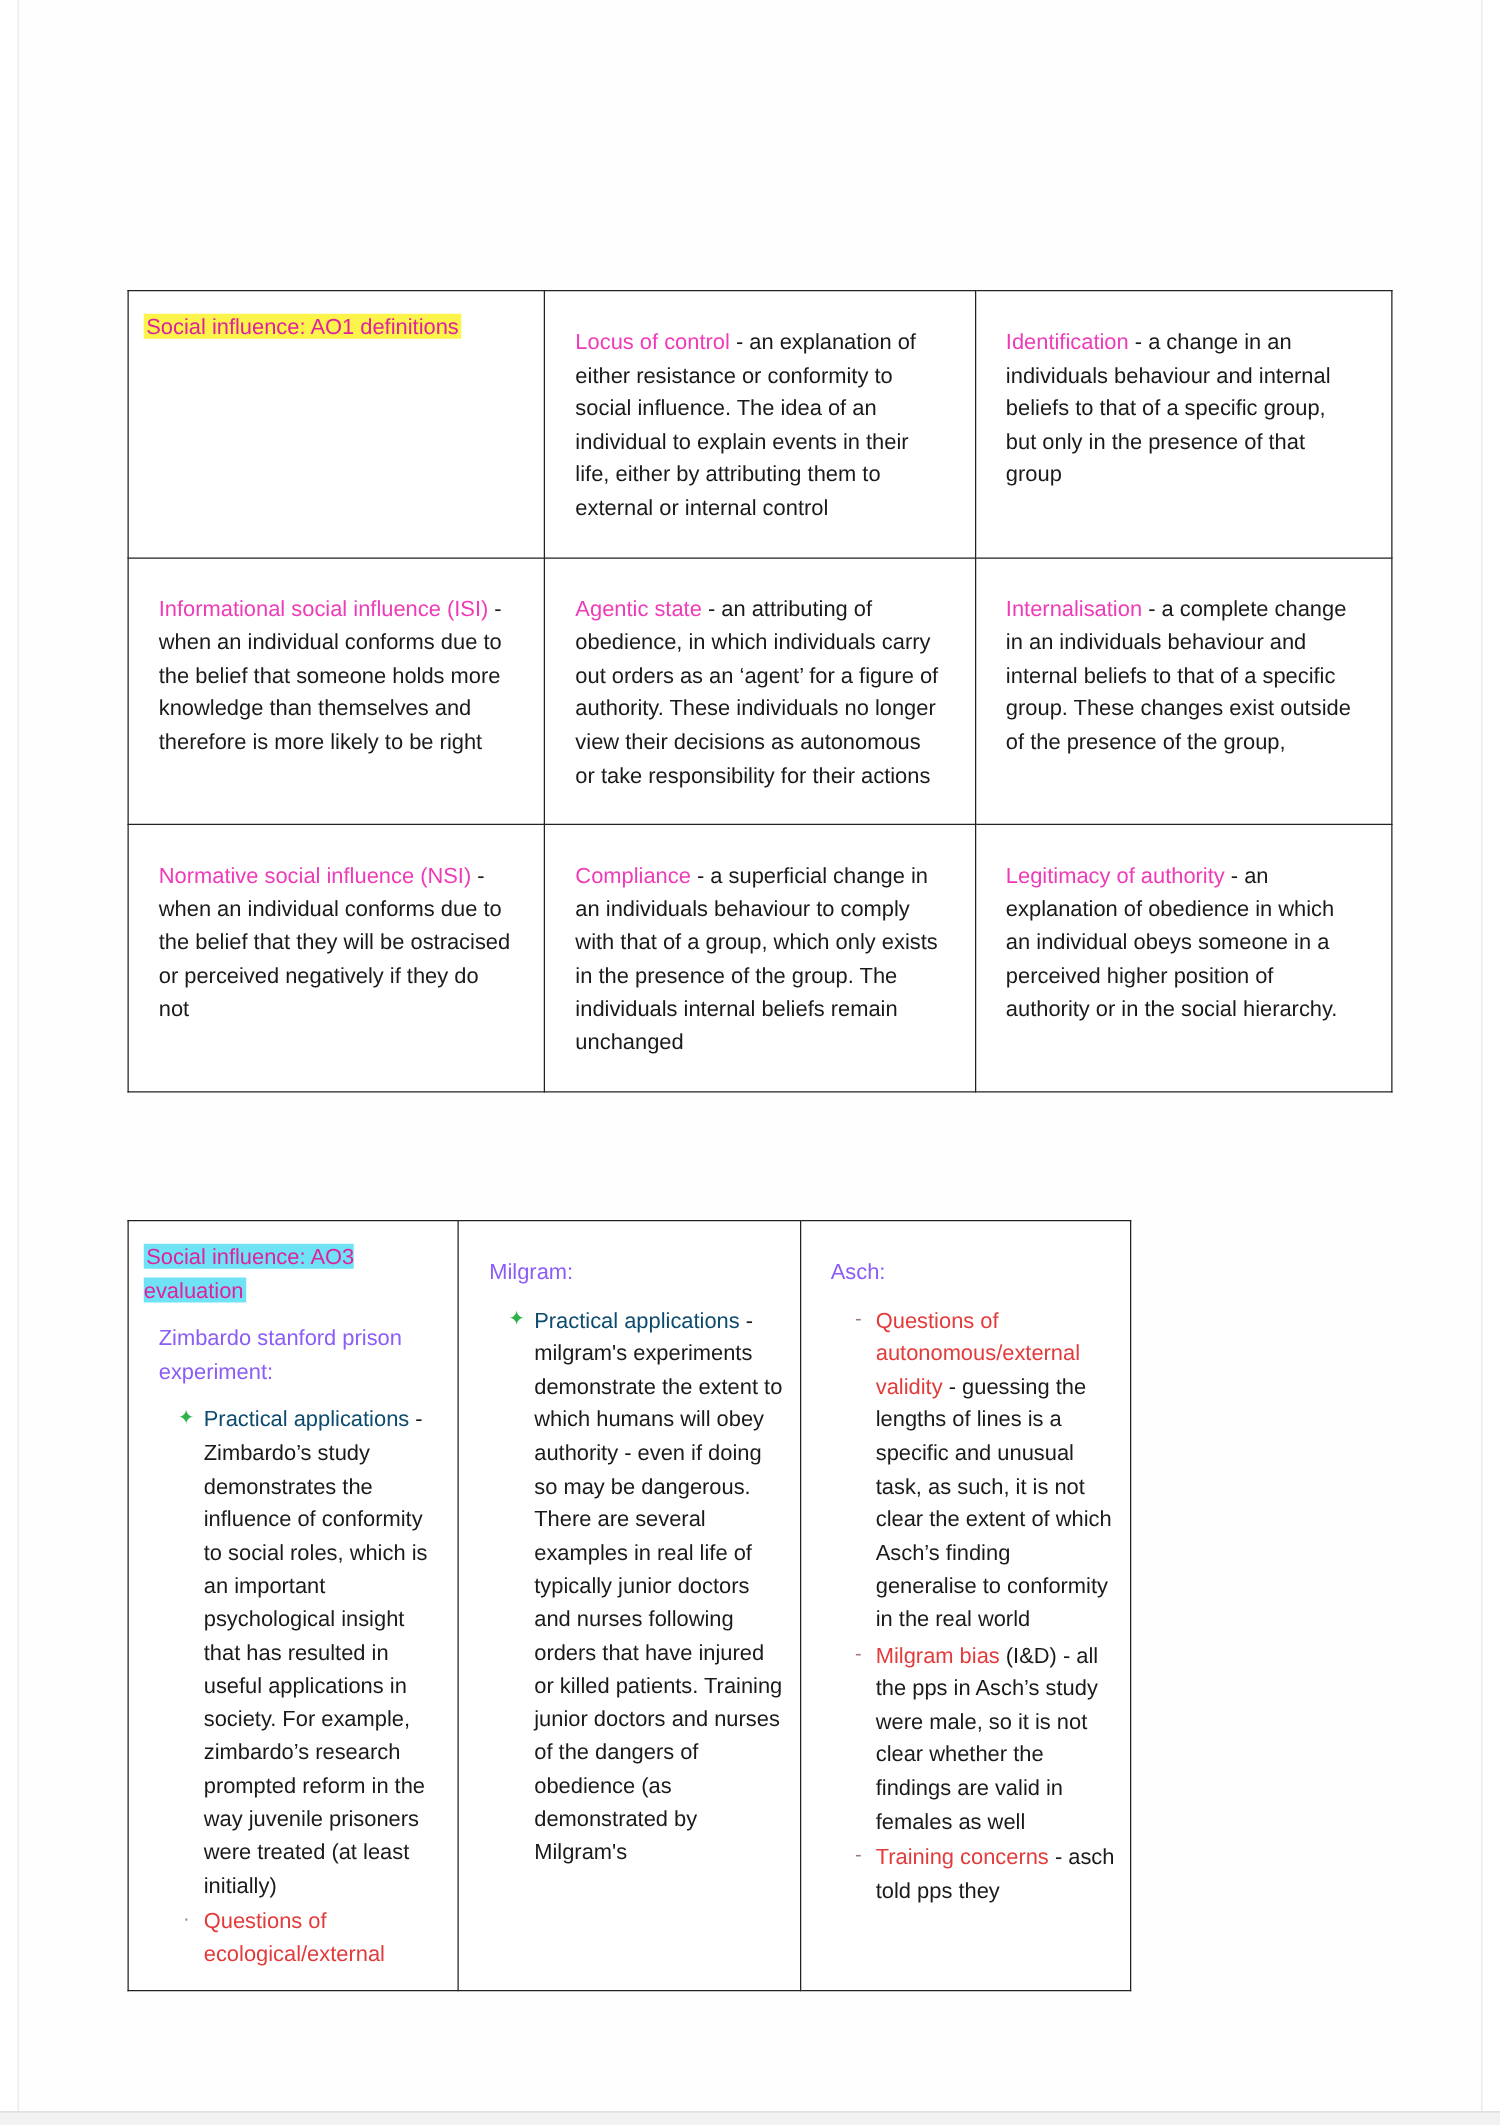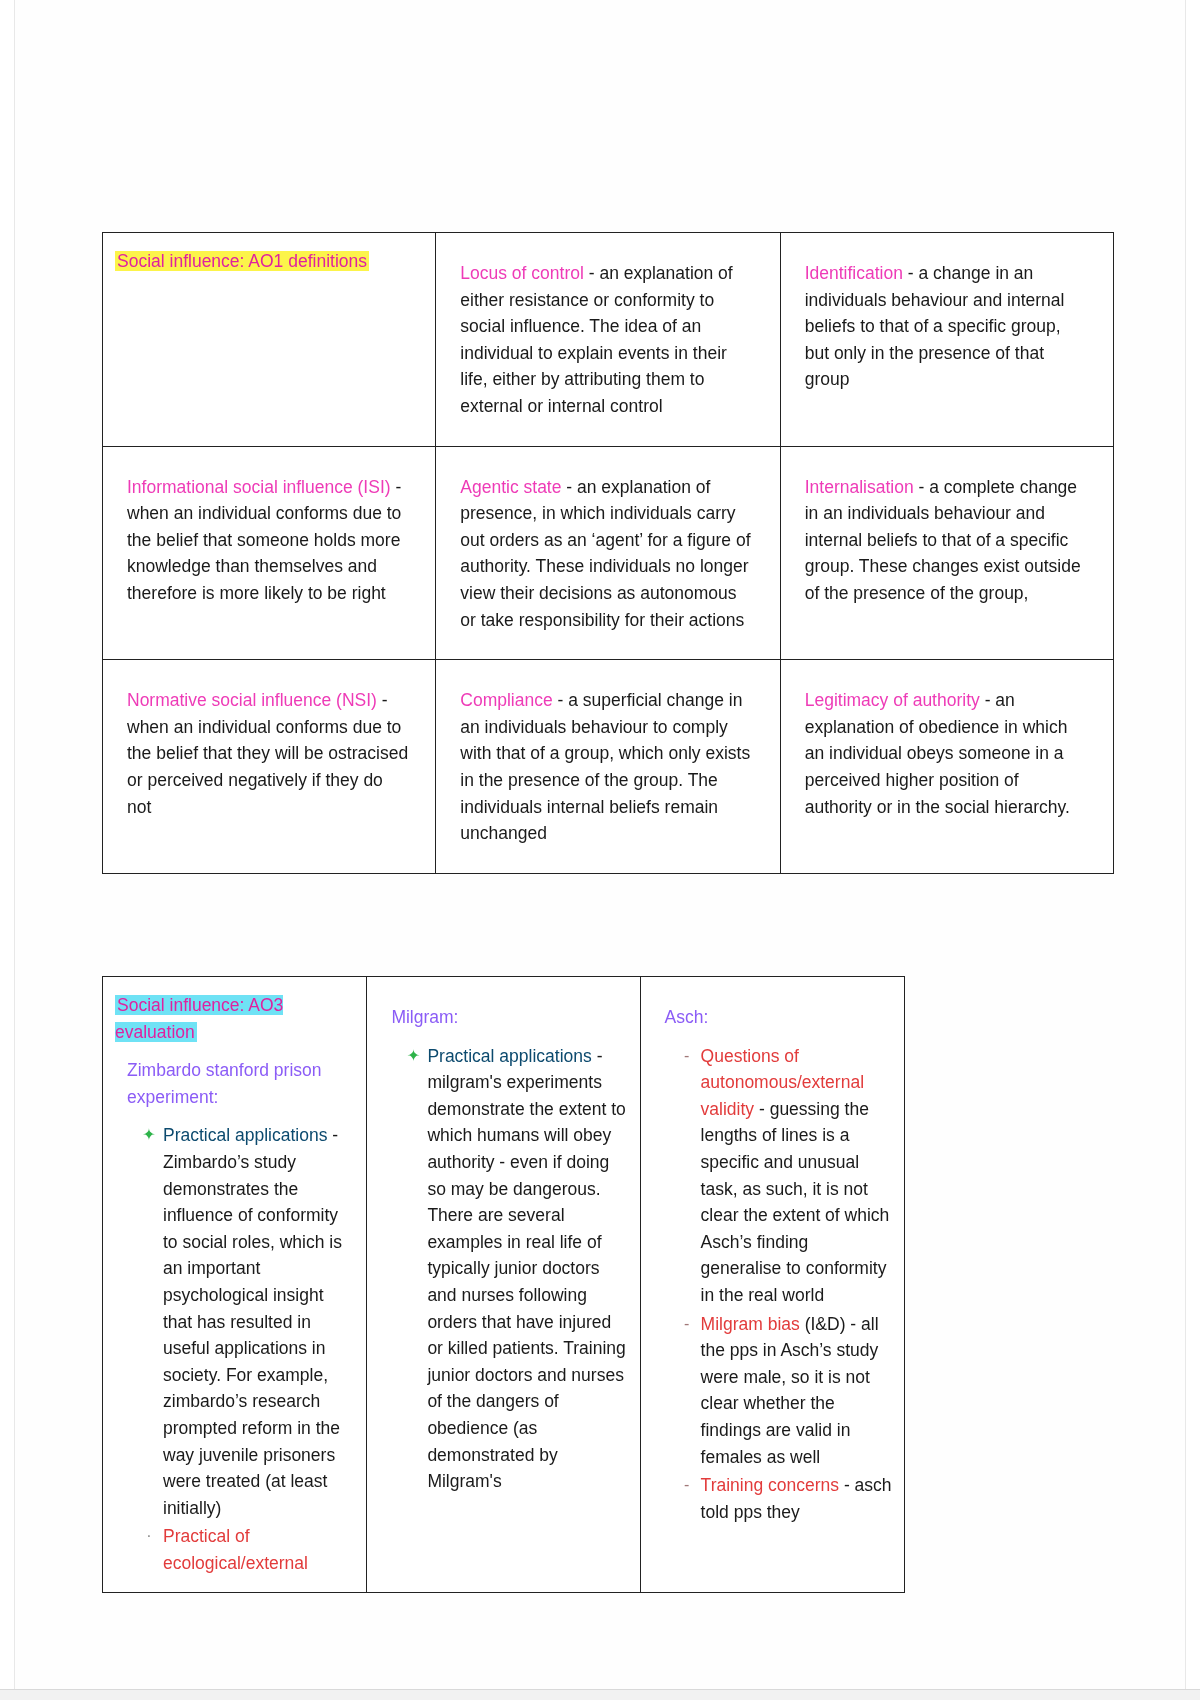--- a/index.html
+++ b/index.html
@@ -158,21 +158,21 @@
         </td>
       </tr>
       <tr>
         <td>
           <p class="para">
             <span class="term-pink">Informational social influence (ISI)</span><span> - when an individual conforms due to the belief that someone holds more knowledge than themselves and therefore is more likely to be right</span>
           </p>
         </td>
         <td>
           <p class="para">
-            <span class="term-pink">Agentic state</span><span> - an explanation of presence, in which individuals carry out orders as an ‘agent’ for a figure of authority. These individuals no longer view their decisions as autonomous or take responsibility for their actions</span>
+            <span class="term-pink">Agentic state</span><span> - an attributing of obedience, in which individuals carry out orders as an ‘agent’ for a figure of authority. These individuals no longer view their decisions as autonomous or take responsibility for their actions</span>
           </p>
         </td>
         <td>
           <p class="para">
             <span class="term-pink">Internalisation</span><span> - a complete change in an individuals behaviour and internal beliefs to that of a specific group. These changes exist outside of the presence of the group,</span>
           </p>
         </td>
       </tr>
       <tr>
         <td>
@@ -207,21 +207,21 @@
             <span class="hl-cyan">Social influence: AO3 evaluation</span>
           </p>
           <p class="para sub-head">Zimbardo stanford prison experiment:</p>
           <ul class="bul">
             <li>
               <span class="mk mk-plus">✦</span>
               <span class="green">Practical applications</span><span> - Zimbardo’s study demonstrates the influence of conformity to social roles, which is an important psychological insight that has resulted in useful applications in society. For example, zimbardo’s research prompted reform in the way juvenile prisoners were treated (at least initially)</span>
             </li>
             <li>
               <span class="mk mk-dot">·</span>
-              <span class="red">Practical of ecological/external</span><span></span>
+              <span class="red">Questions of ecological/external</span><span></span>
             </li>
           </ul>
         </td>
         <td>
           <p class="para sub-head">Milgram:</p>
           <ul class="bul">
             <li>
               <span class="mk mk-plus">✦</span>
               <span class="green">Practical applications</span><span> - milgram's experiments demonstrate the extent to which humans will obey authority - even if doing so may be dangerous. There are several examples in real life of typically junior doctors and nurses following orders that have injured or killed patients. Training junior doctors and nurses of the dangers of obedience (as demonstrated by Milgram's</span>
             </li>

